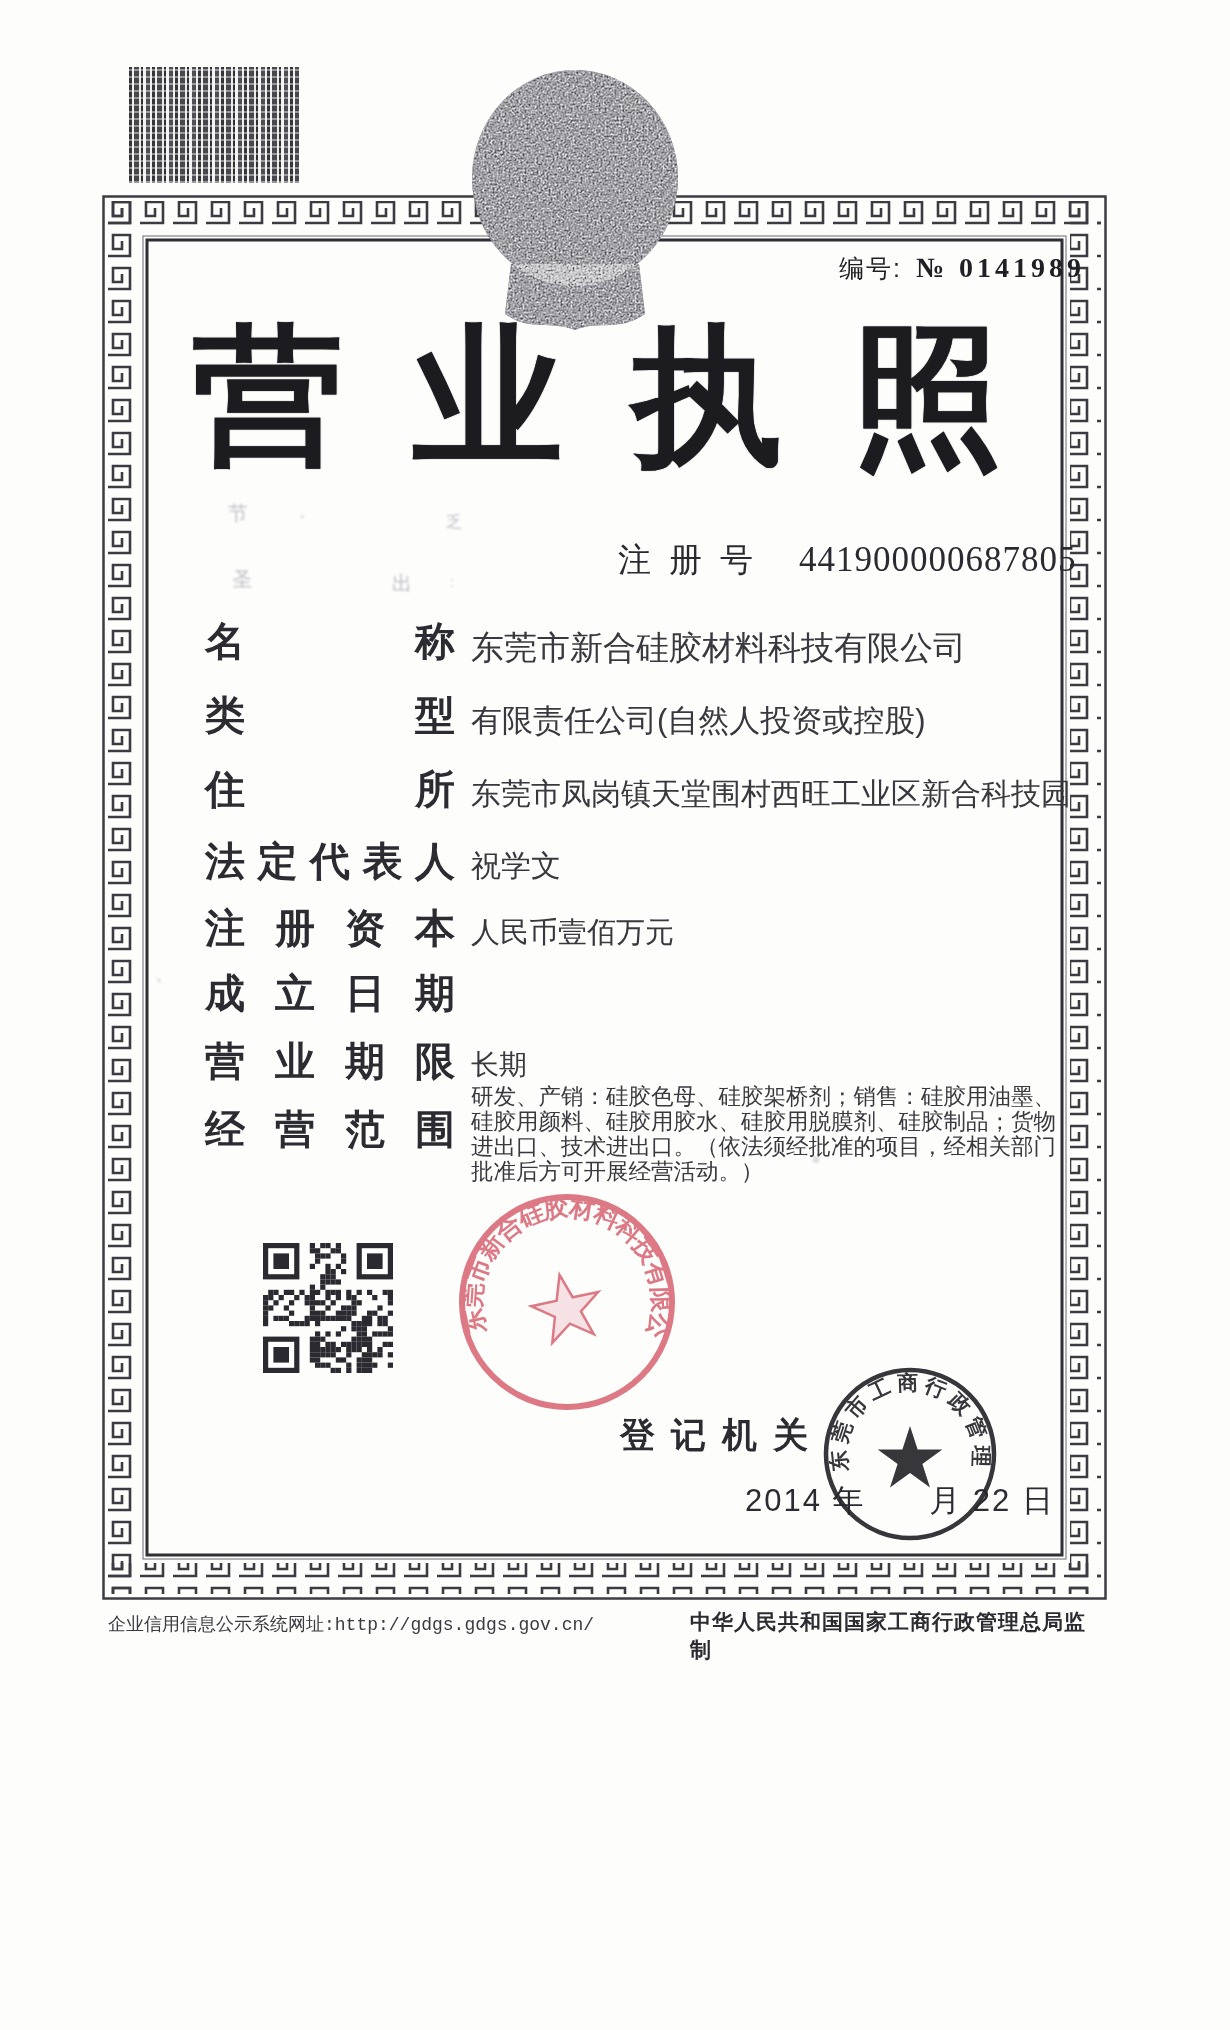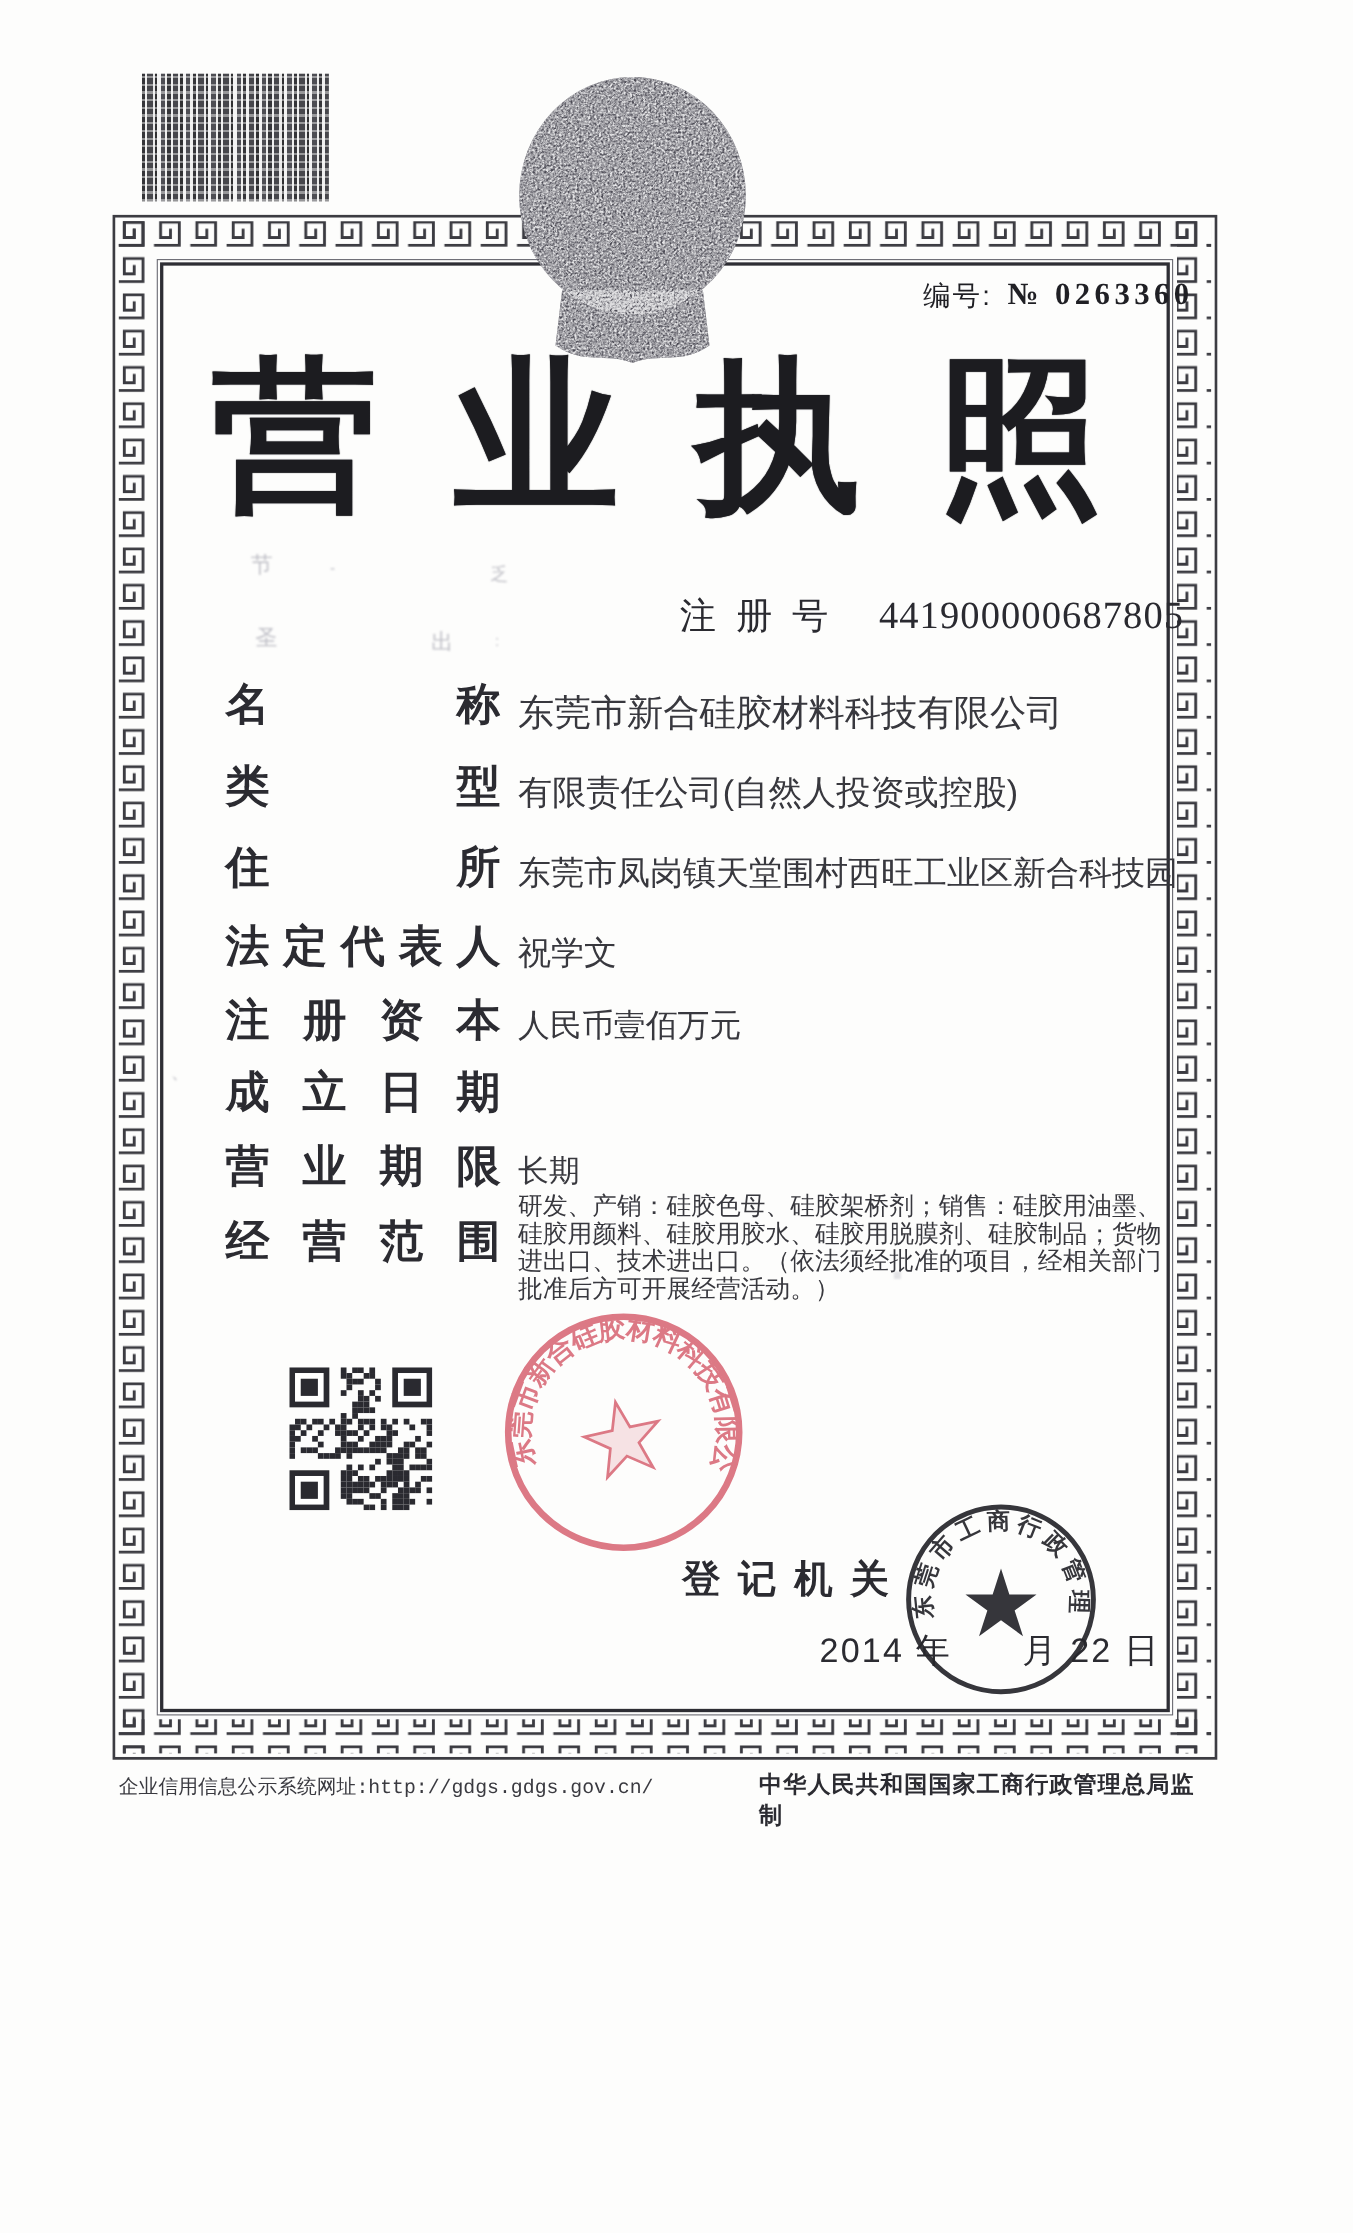--- a/index.html
+++ b/index.html
@@ -87,21 +87,21 @@
       <path d="M64,198 L192,198 L198,248 C172,266 152,254 128,264 C104,254 84,266 58,248 Z" fill="#4d4c56"></path>
     </g>
     <g opacity="0.85">
       <ellipse cx="128" cy="112" rx="103" ry="108" fill="#ffffff" filter="url(#grain)"></ellipse>
       <path d="M64,198 L192,198 L198,248 C172,266 152,254 128,264 C104,254 84,266 58,248 Z" fill="#ffffff" filter="url(#grain)"></path>
     </g>
   </svg>
 
   <div class="abs serial">
     <span>编号:</span>
-    <span class="no">№ 0263360</span>
+    <span class="no">№ 0141989</span>
   </div>
 
   <div class="abs title">营 业 执 照</div>
 
   <div class="abs regline">
     <span class="lbl">注册号</span>
     <span class="val">441900000687805</span>
   </div>
 
   <div class="abs row" style="top:619px">

